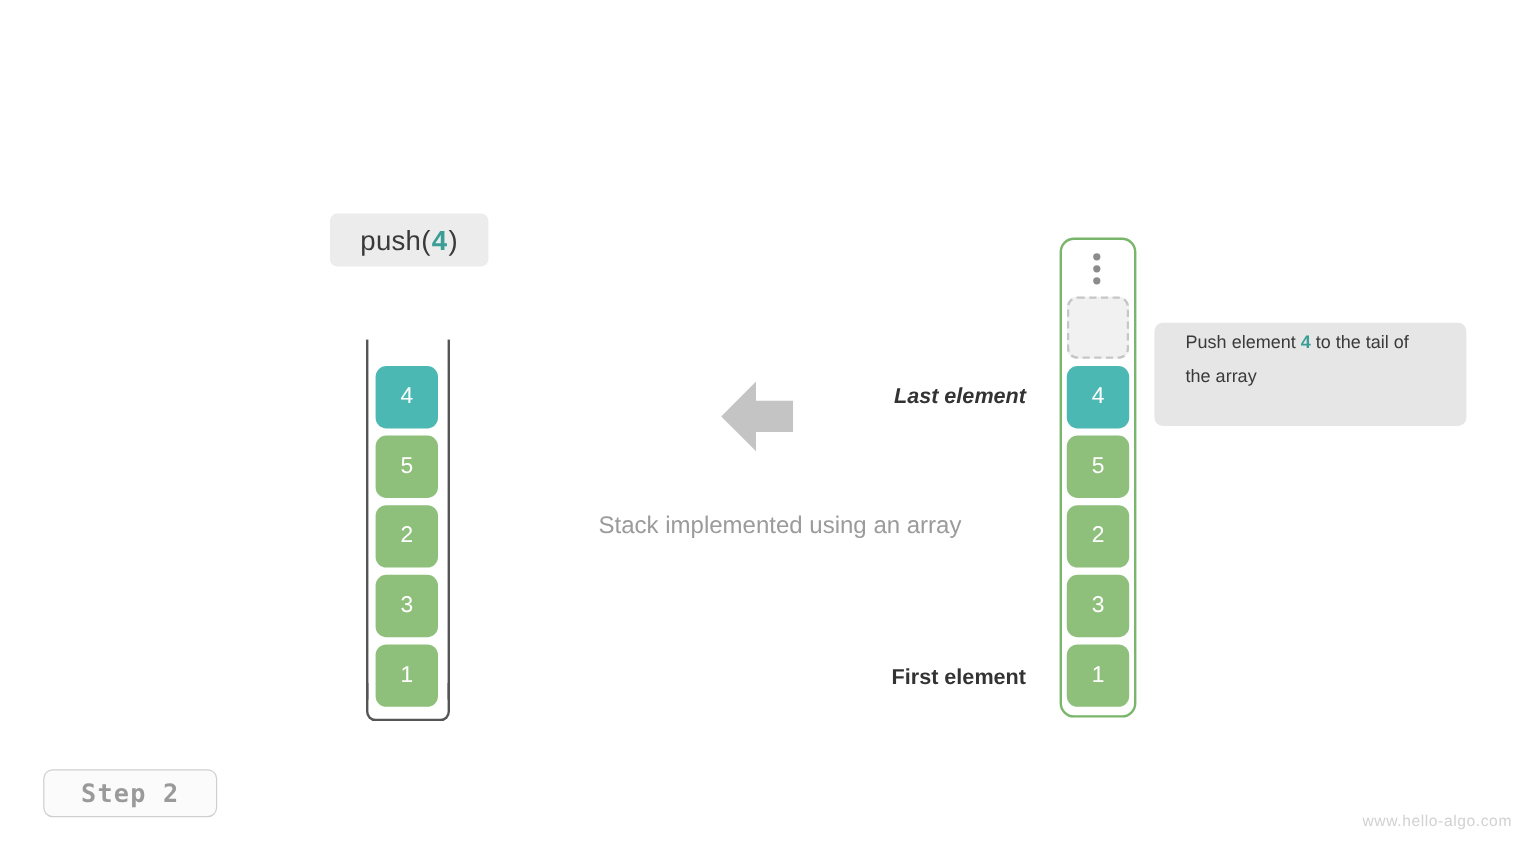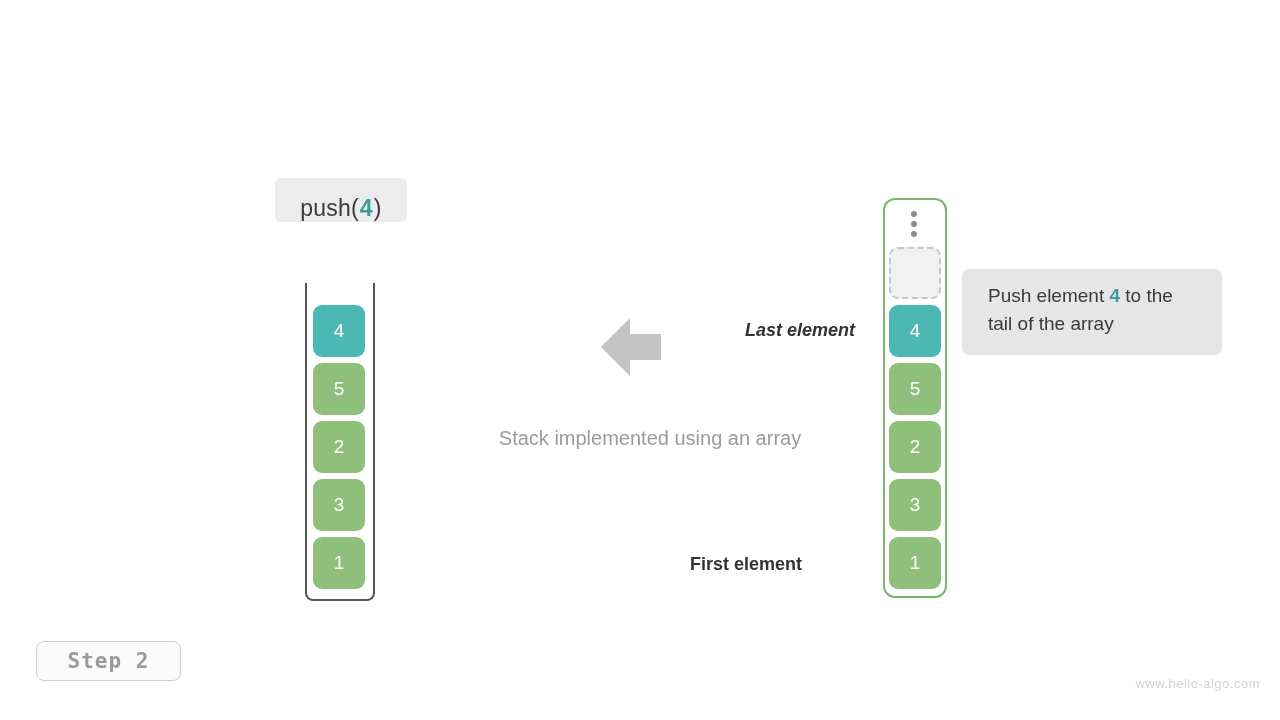--- a/index.html
+++ b/index.html
@@ -20,21 +20,21 @@
   
   .op-label {
     position: absolute;
     left: 275px;
     top: 178px;
     width: 132px;
     height: 44px;
     background: #ececec;
     border-radius: 6px;
     display: flex;
-    align-items: flex-end;
+    align-items: center;
     justify-content: center;
     font-size: 23px;
     color: #3a3a3a;
     letter-spacing: 0.2px;
   }
   .op-label .accent {
     color: #3a9e96;
     font-weight: bold;
     margin: 0 1px;
   }
@@ -113,21 +113,21 @@
     font-size: 18px;
     font-weight: bold;
     color: #333333;
     font-style: italic;
   }
   .label-first {
     position: absolute;
     left: 690px;
     top: 554px;
     width: 165px;
-    text-align: left;
+    text-align: right;
     font-size: 18px;
     font-weight: bold;
     color: #333333;
   }
   .caption {
     position: absolute;
     left: 430px;
     top: 427px;
     width: 440px;
     text-align: center;
@@ -175,22 +175,22 @@
   
   .tooltip {
     position: absolute;
     left: 962px;
     top: 269px;
     width: 260px;
     height: 86px;
     box-sizing: border-box;
     background: #e6e6e6;
     border-radius: 7px;
-    padding: 13px 26px;
-    font-size: 19px;
+    padding: 3px 26px;
+    font-size: 15px;
     line-height: 28px;
     color: #3a3a3a;
   }
   .tooltip .accent {
     color: #3a9e96;
     font-weight: bold;
   }
 
   
   .step-badge {

